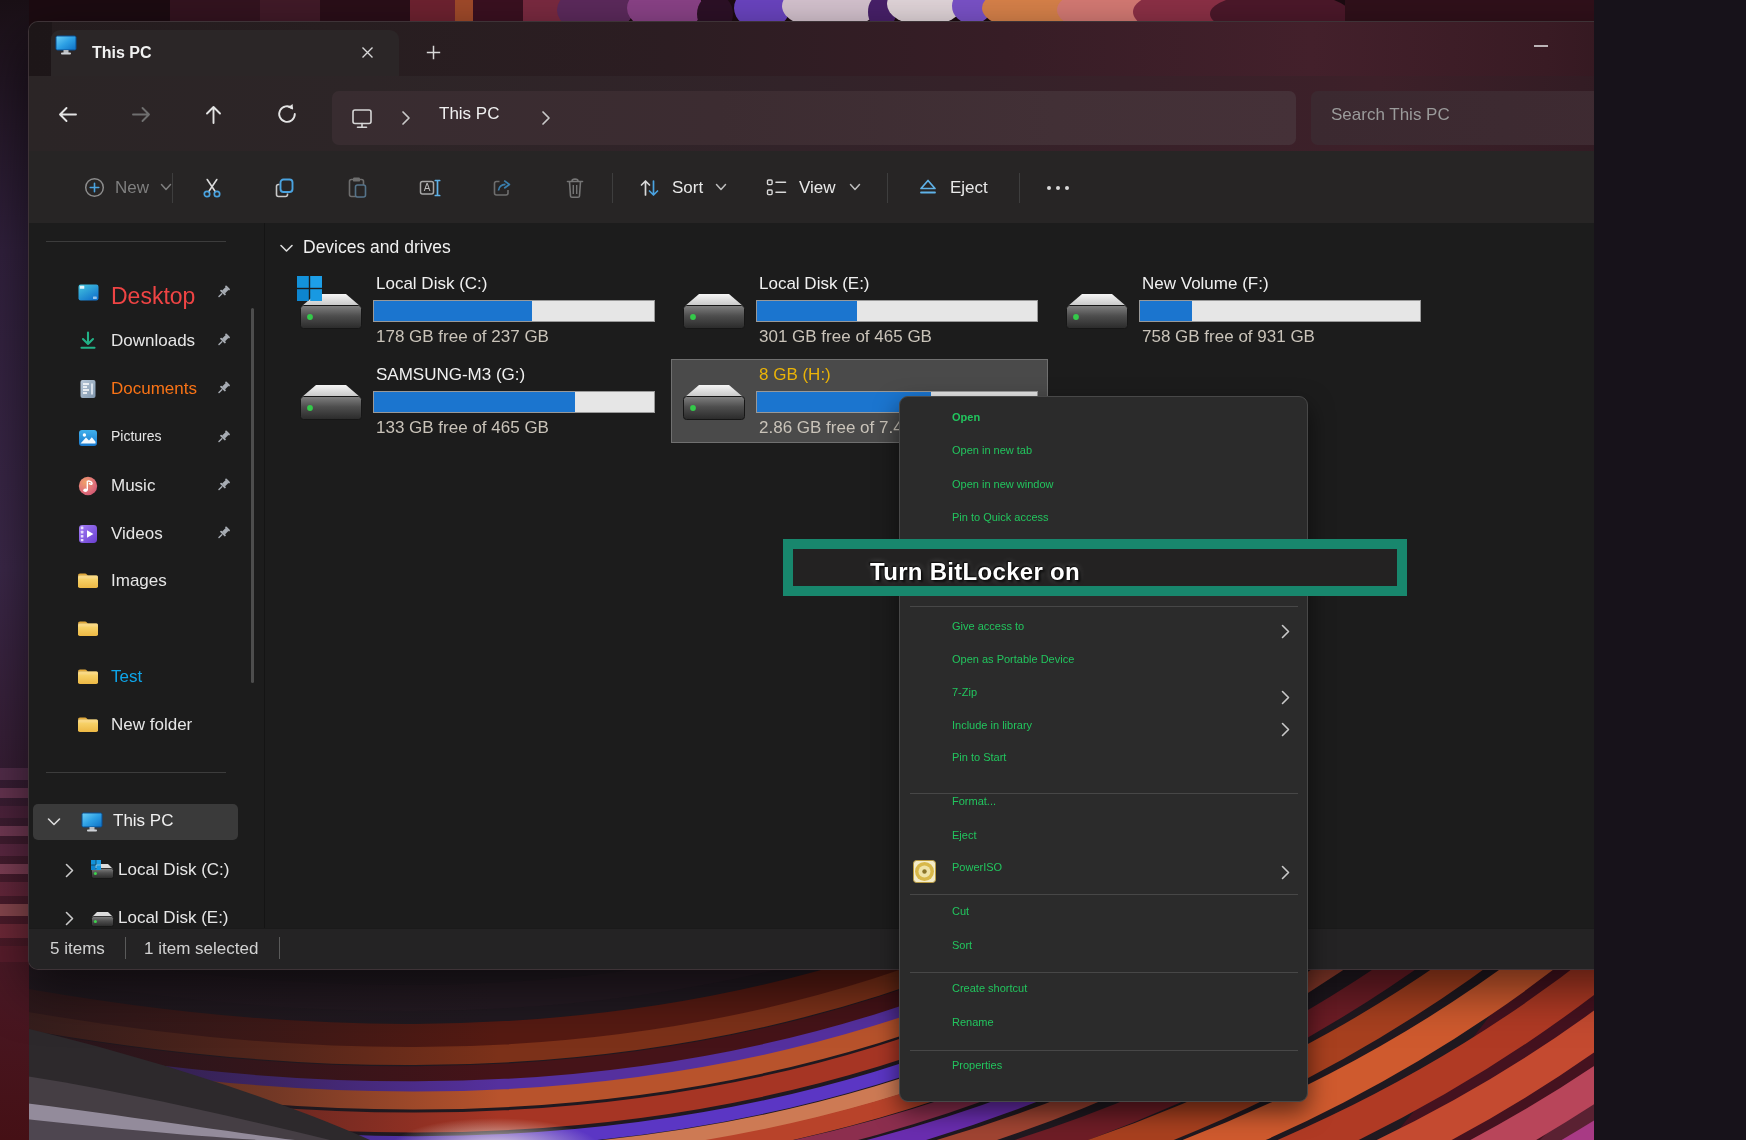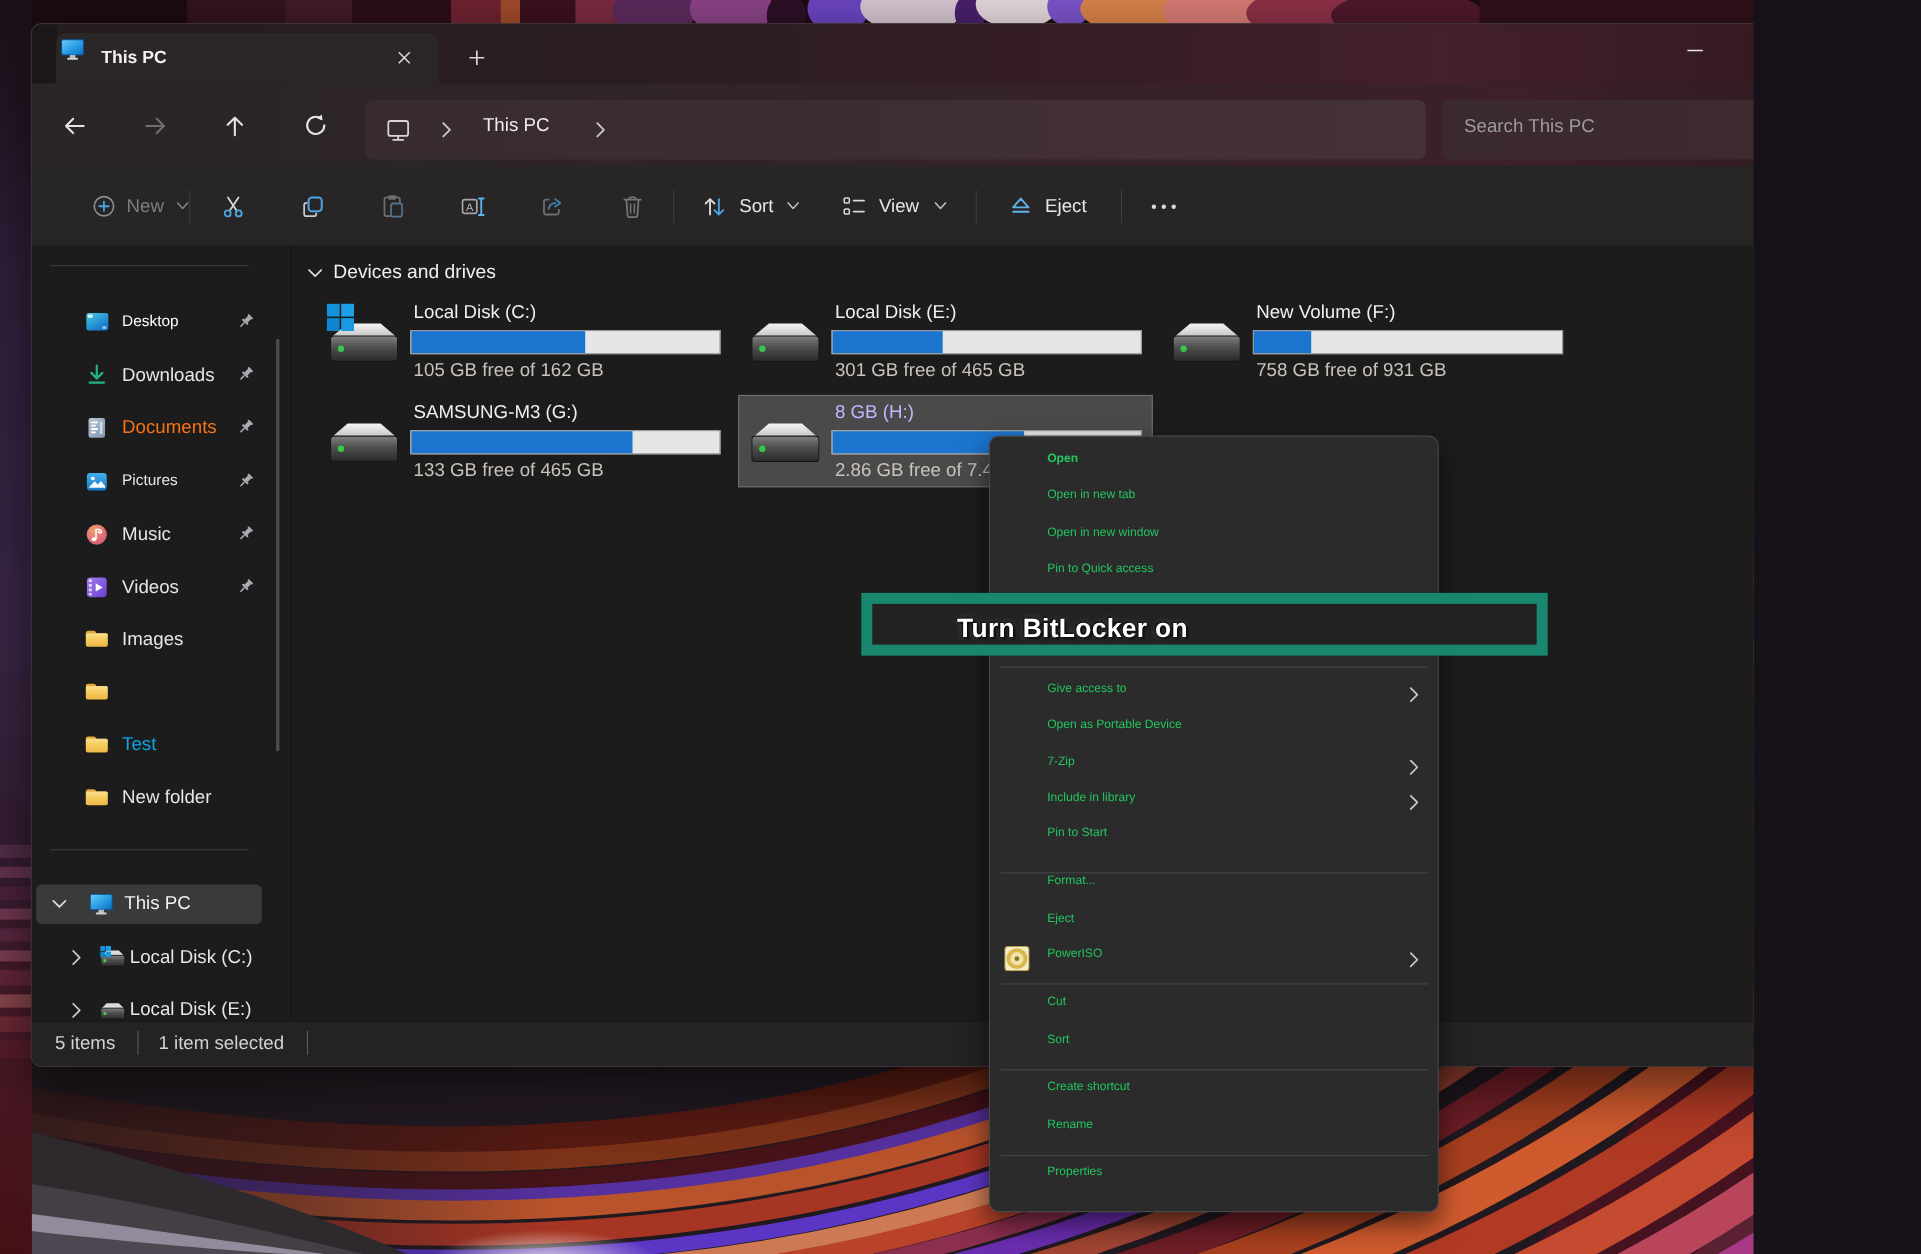--- a/index.html
+++ b/index.html
@@ -397,21 +397,21 @@
       <defs>
           <linearGradient id="dsk" x1="0" y1="0" x2=".7" y2="1">
         <stop offset="0" stop-color="#46c8e0"></stop>
             <stop offset="1" stop-color="#1273cc"></stop>
           </linearGradient>
         </defs>
       <rect x="0.5" y="0.5" width="20" height="16" rx="2.2" fill="url(#dsk)"></rect>
       <rect x="1.8" y="1.8" width="4.5" height="3" rx=".6" fill="#fff" opacity=".85"></rect>
       <rect x="15" y="12.5" width="3.8" height="2.6" rx=".6" fill="#fff" opacity=".55"></rect>
     </svg>
-    <div class="t" style="left:82px;top:261px;font-size:14px;color:#ffffff">Desktop</div>
+    <div class="t" style="left:82px;top:261px;font-size:23px;color:#ef4444">Desktop</div>
     <svg class="abs" style="left:187px;top:263px" width="16" height="16">
         <use href="#pin"></use>
       </svg>
 
     <svg class="abs" style="left:49px;top:309px" width="20" height="20" viewBox="0 0 20 20">
       <path d="M10,1.5 V12 M5,8 L10,13 L15,8" stroke="#22b287" stroke-width="2.1" fill="none" stroke-linecap="round" stroke-linejoin="round"></path>
       <path d="M3.5,16.8 H16.5" stroke="#22b287" stroke-width="2.1" stroke-linecap="round"></path>
     </svg>
     <div class="t" style="left:82px;top:309px;font-size:17px;color:#e6e6e6">Downloads</div>
     <svg class="abs" style="left:187px;top:311px" width="16" height="16">
@@ -526,21 +526,21 @@
     <svg class="abs" style="left:271px;top:269px" width="62" height="38">
         <use href="#drive"></use>
       </svg>
     <svg class="abs" style="left:268px;top:254px" width="25" height="25">
         <use href="#winlogo"></use>
       </svg>
     <div class="t" style="left:347px;top:252px;font-size:17px;color:#f0f0f0">Local Disk (C:)</div>
     <div class="abs" style="left:344px;top:278px;width:282px;height:22px;background:#e6e6e6;border:1px solid #999">
         <div style="width:158px;height:100%;background:#1b75cf"></div>
       </div>
-    <div class="t" style="left:347px;top:305px;font-size:17px;color:#c9c3b9">105 GB free of 162 GB</div>
+    <div class="t" style="left:347px;top:305px;font-size:17px;color:#c9c3b9">178 GB free of 237 GB</div>
 
     <svg class="abs" style="left:654px;top:269px" width="62" height="38">
         <use href="#drive"></use>
       </svg>
     <div class="t" style="left:730px;top:252px;font-size:17px;color:#f0f0f0">Local Disk (E:)</div>
     <div class="abs" style="left:727px;top:278px;width:282px;height:22px;background:#e6e6e6;border:1px solid #999">
         <div style="width:100px;height:100%;background:#1b75cf"></div>
       </div>
     <div class="t" style="left:730px;top:305px;font-size:17px;color:#c9c3b9">301 GB free of 465 GB</div>
 
@@ -558,21 +558,21 @@
       </svg>
     <div class="t" style="left:347px;top:343px;font-size:17px;color:#f0f0f0">SAMSUNG-M3 (G:)</div>
     <div class="abs" style="left:344px;top:369px;width:282px;height:22px;background:#e6e6e6;border:1px solid #999">
         <div style="width:201px;height:100%;background:#1b75cf"></div>
       </div>
     <div class="t" style="left:347px;top:396px;font-size:17px;color:#c9c3b9">133 GB free of 465 GB</div>
 
     <svg class="abs" style="left:654px;top:360px" width="62" height="38">
         <use href="#drive"></use>
       </svg>
-    <div class="t" style="left:730px;top:343px;font-size:17px;color:#c4b5fd">8 GB (H:)</div>
+    <div class="t" style="left:730px;top:343px;font-size:17px;color:#eab308">8 GB (H:)</div>
     <div class="abs" style="left:727px;top:369px;width:282px;height:22px;background:#e6e6e6;border:1px solid #999">
         <div style="width:174px;height:100%;background:#1b75cf"></div>
       </div>
     <div class="t" style="left:730px;top:396px;font-size:17px;color:#c9c3b9">2.86 GB free of 7.46 GB</div>
 
     <div class="t" style="left:21px;top:917px;font-size:17px;color:#d2d2d2">5 items</div>
     <div class="abs" style="left:96px;top:915px;width:1px;height:22px;background:#5a5a5a"></div>
     <div class="t" style="left:115px;top:917px;font-size:17px;color:#d2d2d2">1 item selected</div>
     <div class="abs" style="left:250px;top:915px;width:1px;height:22px;background:#5a5a5a"></div>
     <svg class="abs" style="left:1609px;top:914px" width="25" height="27" viewBox="0 0 25 27">

